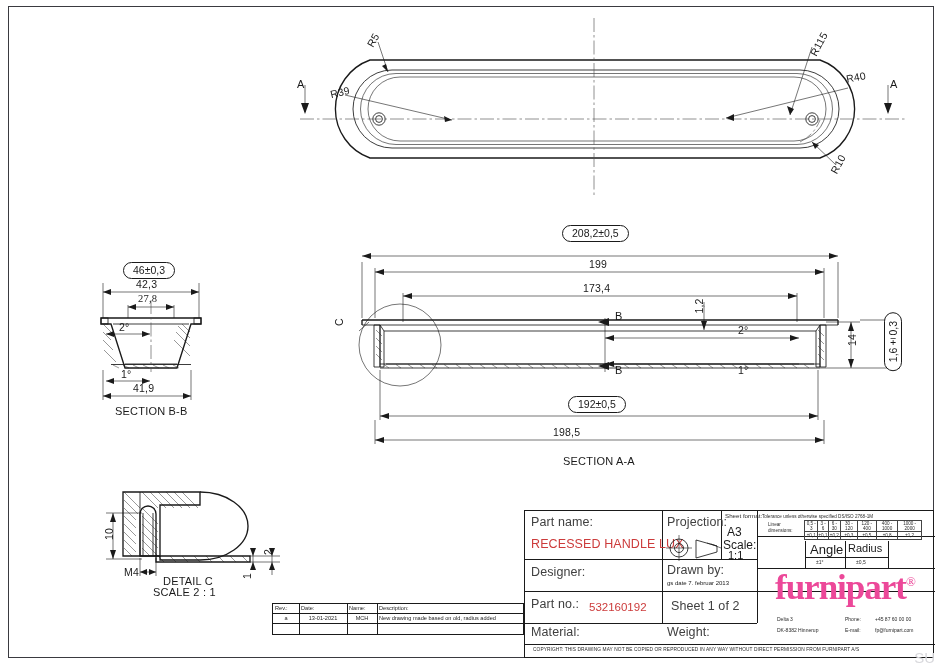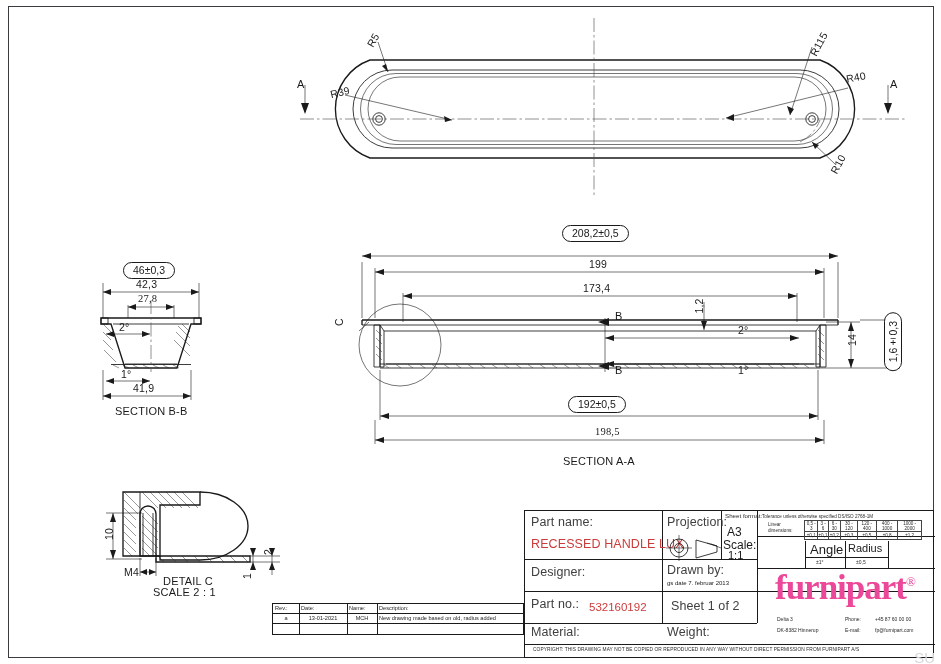--- a/index.html
+++ b/index.html
@@ -316,21 +316,21 @@
   <div class="txt" style="left:583px;top:282px;text-align:right;">173,4</div>
   <div class="txt rotm" style="left:691px;top:300px;transform:rotate(-90deg);">1,2</div>
   <div class="txt" style="left:738px;top:324px;">2°</div>
   <div class="txt" style="left:738px;top:364px;">1°</div>
   <div class="txt lbl" style="left:615px;top:310px;">B</div>
   <div class="txt lbl" style="left:615px;top:364px;">B</div>
   <div class="txt rotm" style="left:335px;top:316px;transform:rotate(-90deg);">C</div>
   <div class="txt rotm" style="left:846px;top:334px;transform:rotate(-90deg);">14</div>
   <div class="pill vert" style="left:884px;top:312px;">1,6±0,3</div>
   <div class="pill" style="left:568px;top:396px;">192±0,5</div>
-  <div class="txt" style="left:595px;top:426px;font-family:Liberation Serif, serif;">198,5</div>
+  <div class="txt" style="left:553px;top:426px;">198,5</div>
   <div class="txt lbl" style="left:563px;top:455px;">SECTION A-A</div>
   </div>
 
   <div>
   <svg width="941" height="664" viewBox="0 0 941 664">
 
     <path class="ln-th" d="M 123 492 L 200 492 L 200 505 L 160 505 L 160 556 L 123 556 Z"></path>
     <line class="ln" x1="140" y1="492" x2="140" y2="556"></line>
     <g class="hatch">
       <line x1="124" y1="492" x2="140" y2="508"></line>

